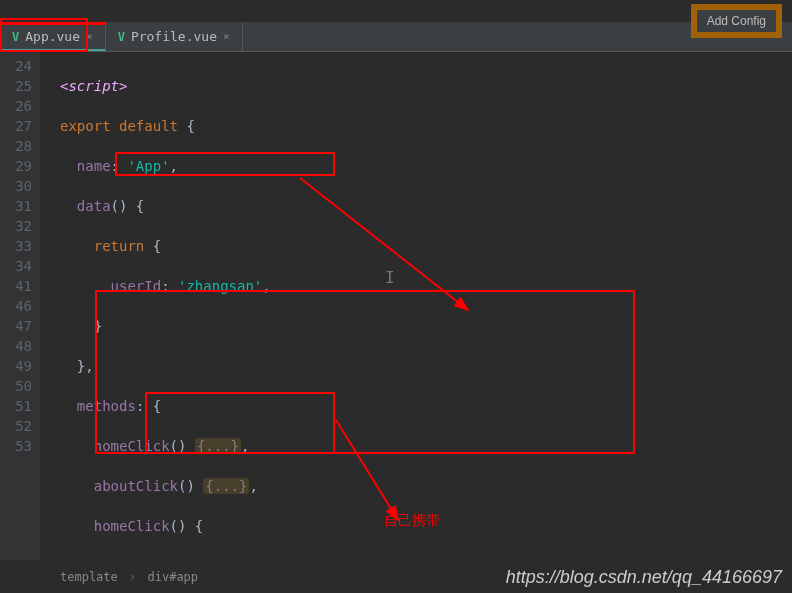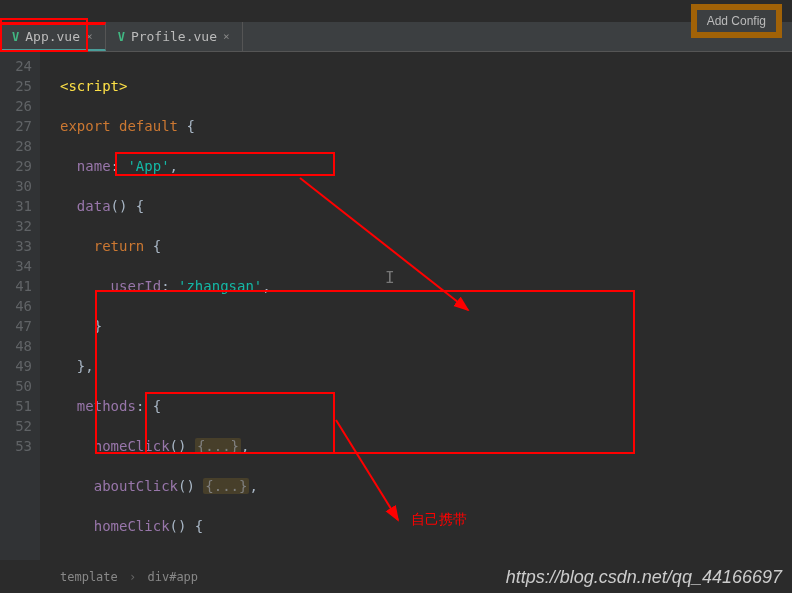--- a/index.html
+++ b/index.html
@@ -76,21 +76,21 @@
     flex: 1;
     padding: 4px 0 4px 20px;
     white-space: pre;
   }
   .line { height: 20px; }
   .kw { color: #cc7832; } 
   .prop { color: #9876aa; } 
   .str { color: #14b8a6; } 
   .punc { color: #a9b7c6; }
   .folded { color: #808080; background:#473f2a; padding:0 2px; border-radius:2px; }
-  .tag { color: #fde047; }
+  .tag { color: #f0abfc; font-style: italic; }
   .cursor-caret {
     position: absolute;
     color: #777;
     font-size: 16px;
   }
   .red-box {
     position: absolute;
     border: 2px solid #ff0000;
     pointer-events: none;
   }
@@ -192,21 +192,21 @@
   <span>template</span>
   <span class="sep">›</span>
   <span>div#app</span>
 </div>
 <div class="watermark">https://blog.csdn.net/qq_44166697</div>
 
 <div class="red-box" style="left:0; top:18px; width:88px; height:34px;"></div>
 <div class="red-box" style="left:115px; top:152px; width:220px; height:24px;"></div>
 <div class="red-box" style="left:95px; top:290px; width:540px; height:164px;"></div>
 <div class="red-box" style="left:145px; top:392px; width:190px; height:62px;"></div>
-<span class="red-text" style="left:411px; top:510px;font-family:Liberation Serif, serif;">自己携带</span>
+<span class="red-text" style="left:384px; top:510px;">自己携带</span>
 
 <svg style="position:absolute; left:0; top:0; width:792px; height:593px; pointer-events:none;">
   <defs>
     <marker id="ah" markerWidth="8" markerHeight="8" refX="7" refY="3" orient="auto">
       <path d="M0,0 L8,3 L0,6 Z" fill="#ff0000"></path>
     </marker>
   </defs>
   <line x1="300" y1="178" x2="468" y2="310" stroke="#ff0000" stroke-width="2" marker-end="url(#ah)"></line>
   <line x1="336" y1="420" x2="398" y2="520" stroke="#ff0000" stroke-width="2" marker-end="url(#ah)"></line>
 </svg>

